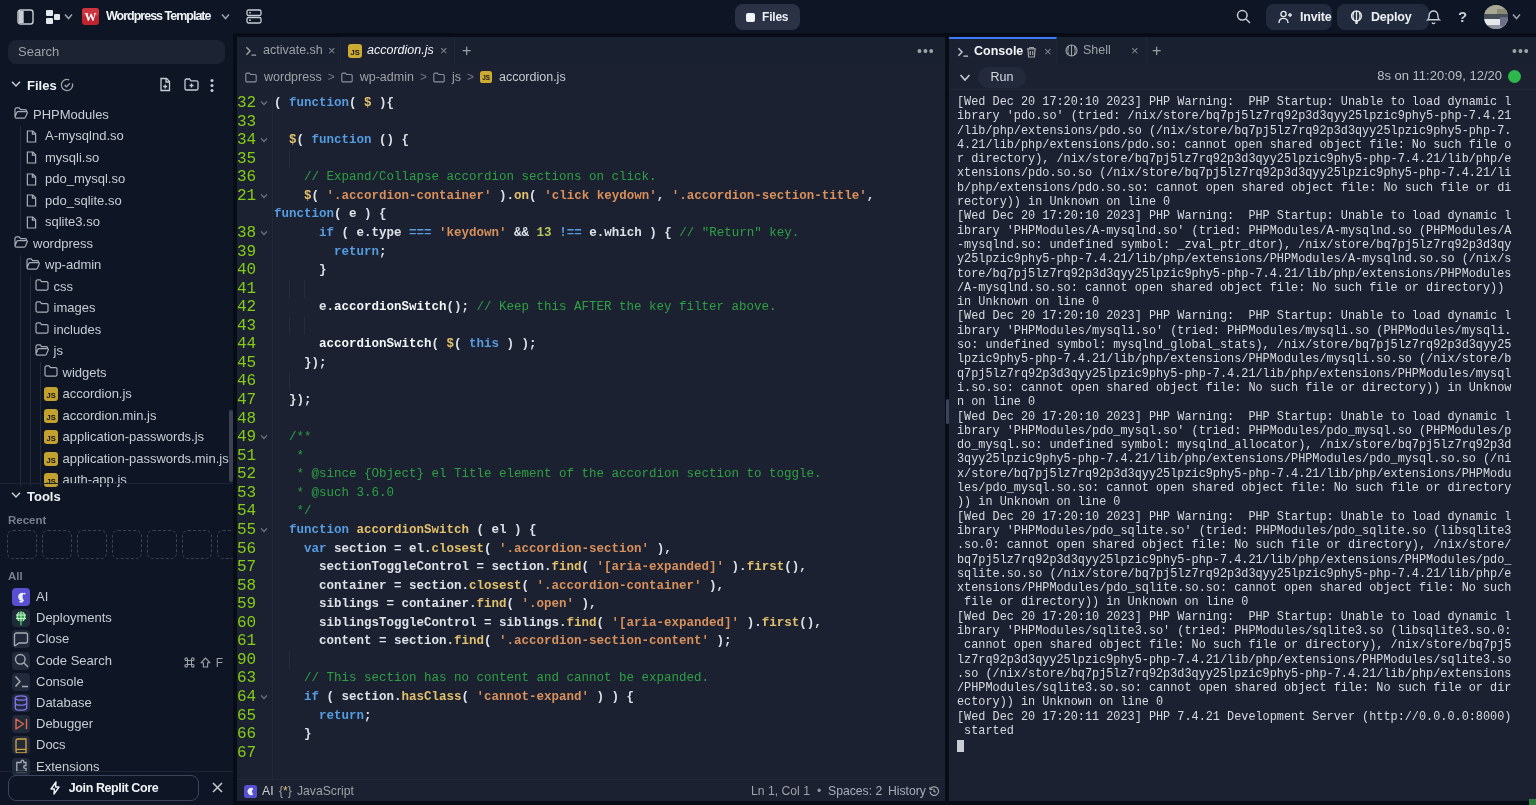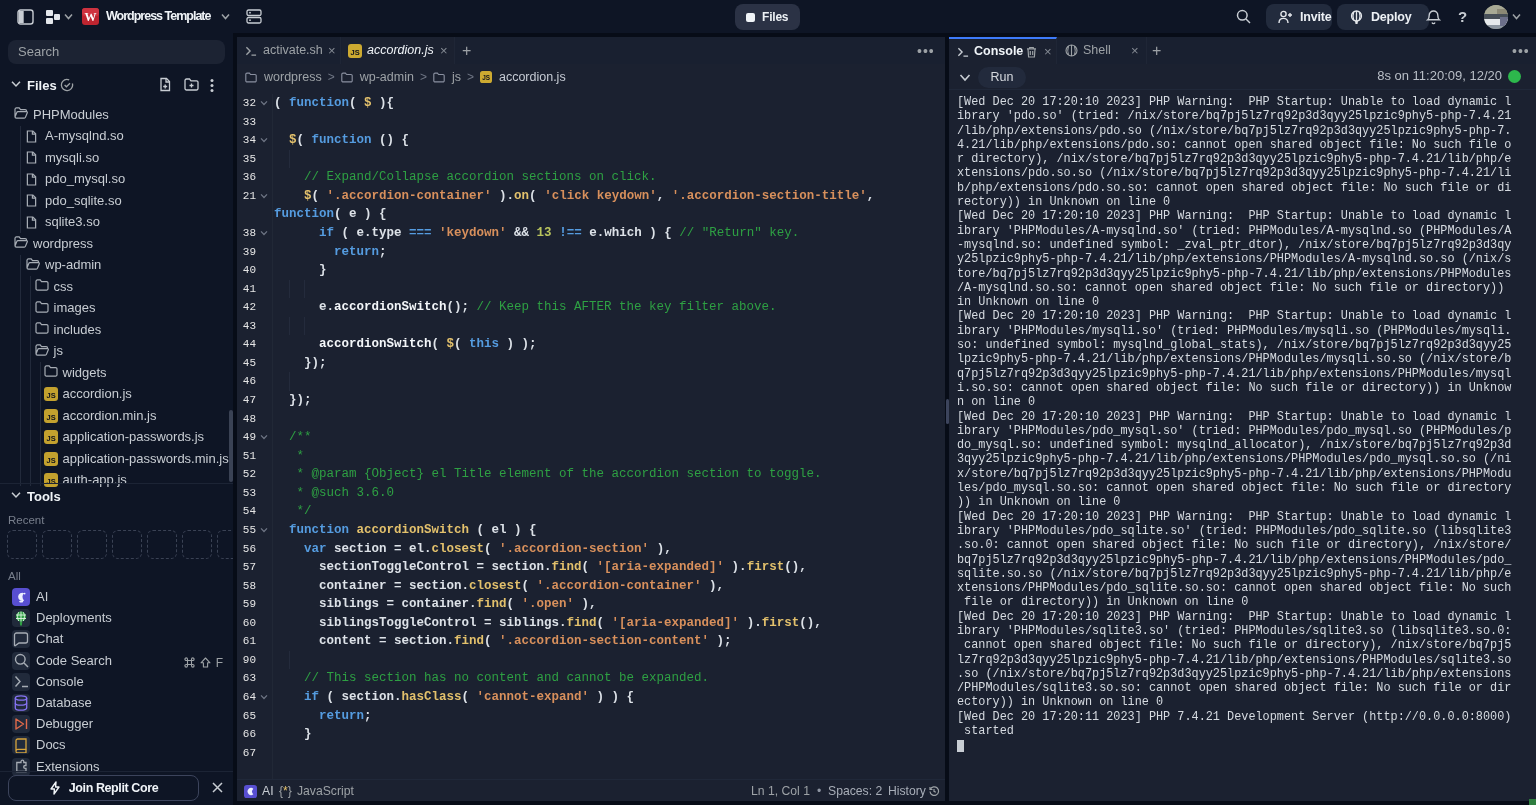--- a/index.html
+++ b/index.html
@@ -16,21 +16,21 @@
 
 #side{position:absolute;left:0;top:33px;width:233px;height:772px;background:#0E1525;overflow:hidden}
 #search{position:absolute;left:8px;top:7px;width:217px;height:24px;background:#1C2333;border-radius:8px;color:#9DA2A6;font-size:13px;line-height:24px;padding-left:10px}
 .secthdr{position:absolute;left:0;width:233px;height:22px;color:#F0F4F8;font-size:13px;font-weight:700}
 .secthdr .cvr{position:absolute;left:11px;top:5px}
 .secthdr .lbl{position:absolute;left:27px;top:3px}
 .row{position:absolute;left:0;width:233px;height:21.5px;font-size:13px;color:#C8CDD3;white-space:nowrap}
 .row .ic{position:absolute;top:3px}
 .row .tx{position:absolute;top:2.5px}
 .guide{position:absolute;width:1px;background:#222A3B}
-.mut{color:#787F8C;font-size:11.5px;font-weight:400}
+.mut{color:#787F8C;font-size:11.5px;font-weight:700}
 .dashbox{position:absolute;top:0;width:30px;height:29px;border:1px dashed #3A4254;border-radius:6px}
 .trow{position:absolute;left:0;width:233px;height:21.3px;font-size:13px;color:#C8CDD3}
 .trow .ic{position:absolute;left:12px;top:1px;width:18px;height:18px;border-radius:4px;display:flex;align-items:center;justify-content:center}
 .trow .tx{position:absolute;left:36px;top:2px}
 .trow .sc{position:absolute;right:10px;top:3px;color:#9DA2A6;font-size:12px;letter-spacing:2px}
 #joinbtn{position:absolute;left:8px;top:742px;width:191px;height:26px;border:1px solid #3C445C;border-radius:8px;display:flex;align-items:center;justify-content:center;gap:8px;color:#F0F4F8;font-size:12.5px;font-weight:700;letter-spacing:-0.4px}
 #joinx{position:absolute;left:212px;top:749px;color:#C8CDD3}
 .sdiv{position:absolute;left:0;width:233px;height:1px;background:#1C2435}
 #sscroll{position:absolute;left:229px;top:377px;width:4px;height:72px;background:#3A4254;border-radius:2px}
 
@@ -42,21 +42,21 @@
 .tab.act{background:#1B2130;color:#F0F4F8}
 .tab .x{color:#858B94;font-size:13px;margin-left:2px}
 .plus{position:absolute;top:0;height:27px;display:flex;align-items:center;color:#9DA2A6;font-size:16px}
 .dots{position:absolute;top:0;height:27px;display:flex;align-items:center;color:#9DA2A6;font-size:14px;letter-spacing:1px}
 
 #bc{position:absolute;left:0;top:27px;width:100%;height:26px;display:flex;align-items:center;gap:7px;padding-left:8px;font-size:12.5px;color:#9DA2A6}
 #bc .sep{color:#6F7684;font-size:12px;margin:0 -1px}
 
 #codewrap{position:absolute;left:0;top:57px;width:708px;height:685px;overflow:hidden;font-family:"Liberation Mono",monospace;font-size:12.5px;font-weight:600}
 .cr{position:relative;height:18.57px;line-height:18.57px;white-space:pre}
-.cr .ln{position:absolute;left:0;width:19px;text-align:right;color:#e5e5e5;font-weight:400;font-size:11px}
+.cr .ln{position:absolute;left:0;width:19px;text-align:right;color:#84cc16;font-weight:400;font-size:16px}
 .cr .fd{position:absolute;left:23px;top:6px}
 .cr .ct{position:absolute;left:37px;color:#DDE2E8}
 i{font-style:normal}
 .k{color:#559CE0}.y{color:#E3C16C}.s{color:#D8905C}.c{color:#2EA043;font-weight:500}.n{color:#B9C45D}.p{color:#F4F7FA;font-weight:700}
 .ig{position:absolute;width:1px;background:#242B3C}
 
 #estat{position:absolute;left:0;top:742px;width:708px;height:22px;border-top:1px solid #202839;display:flex;align-items:center;font-size:12.2px;color:#9DA2A6}
 
 #runrow{position:absolute;left:0;top:27px;width:100%;height:26px;border-bottom:1px solid #202839}
 #runpill{position:absolute;left:29px;top:3px;width:48px;height:21px;border-radius:11px;background:#222A3C;color:#D4D8DD;font-size:12.5px;text-align:center;line-height:21px}
@@ -390,21 +390,21 @@
         </svg>
       </span>
       <span class="tx">Deployments</span>
     </div>
 <div class="trow" style="top:596.3px">
       <span class="ic" style="background:#212A3B">
         <svg width="16" height="15" viewBox="0 0 16 15" fill="none" stroke="#A7ADB5" stroke-width="1.3">
           <path d="M1.5 3 a2 2 0 0 1 2-2 h9 a2 2 0 0 1 2 2 v6 a2 2 0 0 1-2 2 H6 L2.5 13.6 a0.6 0.6 0 0 1-1-0.5 z"></path>
         </svg>
       </span>
-      <span class="tx">Chat</span>
+      <span class="tx">Close</span>
     </div>
 <div class="trow" style="top:617.5px">
       <span class="ic" style="background:#212A3B">
         <svg width="15" height="15" viewBox="0 0 15 15" fill="none" stroke="#A7ADB5" stroke-width="1.4">
           <circle cx="6.3" cy="6.3" r="4.8"></circle>
           <path d="M10 10 L14 14"></path>
         </svg>
       </span>
       <span class="tx">Code Search</span>
       <span class="sc" style="display:flex;gap:5px;align-items:center;top:5px">
@@ -542,21 +542,21 @@
 <div class="cr"><b class="ln">43</b><b class="ig" style="left:52px;top:0;height:18.57px"></b><b class="ig" style="left:67px;top:0;height:18.57px"></b><span class="ct"></span></div>
 <div class="cr"><b class="ln">44</b><span class="ct">      <i class="p">accordionSwitch</i>( <i class="y">$</i>( <i class="k">this</i> ) );</span></div>
 <div class="cr"><b class="ln">45</b><span class="ct">    });</span></div>
 <div class="cr"><b class="ln">46</b><b class="ig" style="left:52px;top:0;height:18.57px"></b><span class="ct"></span></div>
 <div class="cr"><b class="ln">47</b><span class="ct">  });</span></div>
 <div class="cr"><b class="ln">48</b><span class="ct"></span></div>
 <div class="cr"><b class="ln">49</b><svg class="fd" width="8" height="6" viewBox="0 0 8 6" fill="none" stroke="#6E7584" stroke-width="1.2">
           <path d="M1 1.3 L4 4.5 L7 1.3"></path>
         </svg><span class="ct">  <i class="c">/**</i></span></div>
 <div class="cr"><b class="ln">51</b><span class="ct">  <i class="c"> *</i></span></div>
-<div class="cr"><b class="ln">52</b><span class="ct">  <i class="c"> * @param {Object} el Title element of the accordion section to toggle.</i></span></div>
+<div class="cr"><b class="ln">52</b><span class="ct">  <i class="c"> * @since {Object} el Title element of the accordion section to toggle.</i></span></div>
 <div class="cr"><b class="ln">53</b><span class="ct">  <i class="c"> * @such 3.6.0</i></span></div>
 <div class="cr"><b class="ln">54</b><span class="ct">  <i class="c"> */</i></span></div>
 <div class="cr"><b class="ln">55</b><svg class="fd" width="8" height="6" viewBox="0 0 8 6" fill="none" stroke="#6E7584" stroke-width="1.2">
           <path d="M1 1.3 L4 4.5 L7 1.3"></path>
         </svg><span class="ct">  <i class="k">function</i> <i class="y">accordionSwitch</i> ( el ) {</span></div>
 <div class="cr"><b class="ln">56</b><span class="ct">    <i class="k">var</i> section = el.<i class="y">closest</i>( <i class="s">'.accordion-section'</i> ),</span></div>
 <div class="cr"><b class="ln">57</b><span class="ct">      sectionToggleControl = section.<i class="y">find</i>( <i class="s">'[aria-expanded]'</i> ).<i class="y">first</i>(),</span></div>
 <div class="cr"><b class="ln">58</b><span class="ct">      container = section.<i class="y">closest</i>( <i class="s">'.accordion-container'</i> ),</span></div>
 <div class="cr"><b class="ln">59</b><span class="ct">      siblings = container.<i class="y">find</i>( <i class="s">'.open'</i> ),</span></div>
 <div class="cr"><b class="ln">60</b><span class="ct">      siblingsToggleControl = siblings.<i class="y">find</i>( <i class="s">'[aria-expanded]'</i> ).<i class="y">first</i>(),</span></div>

